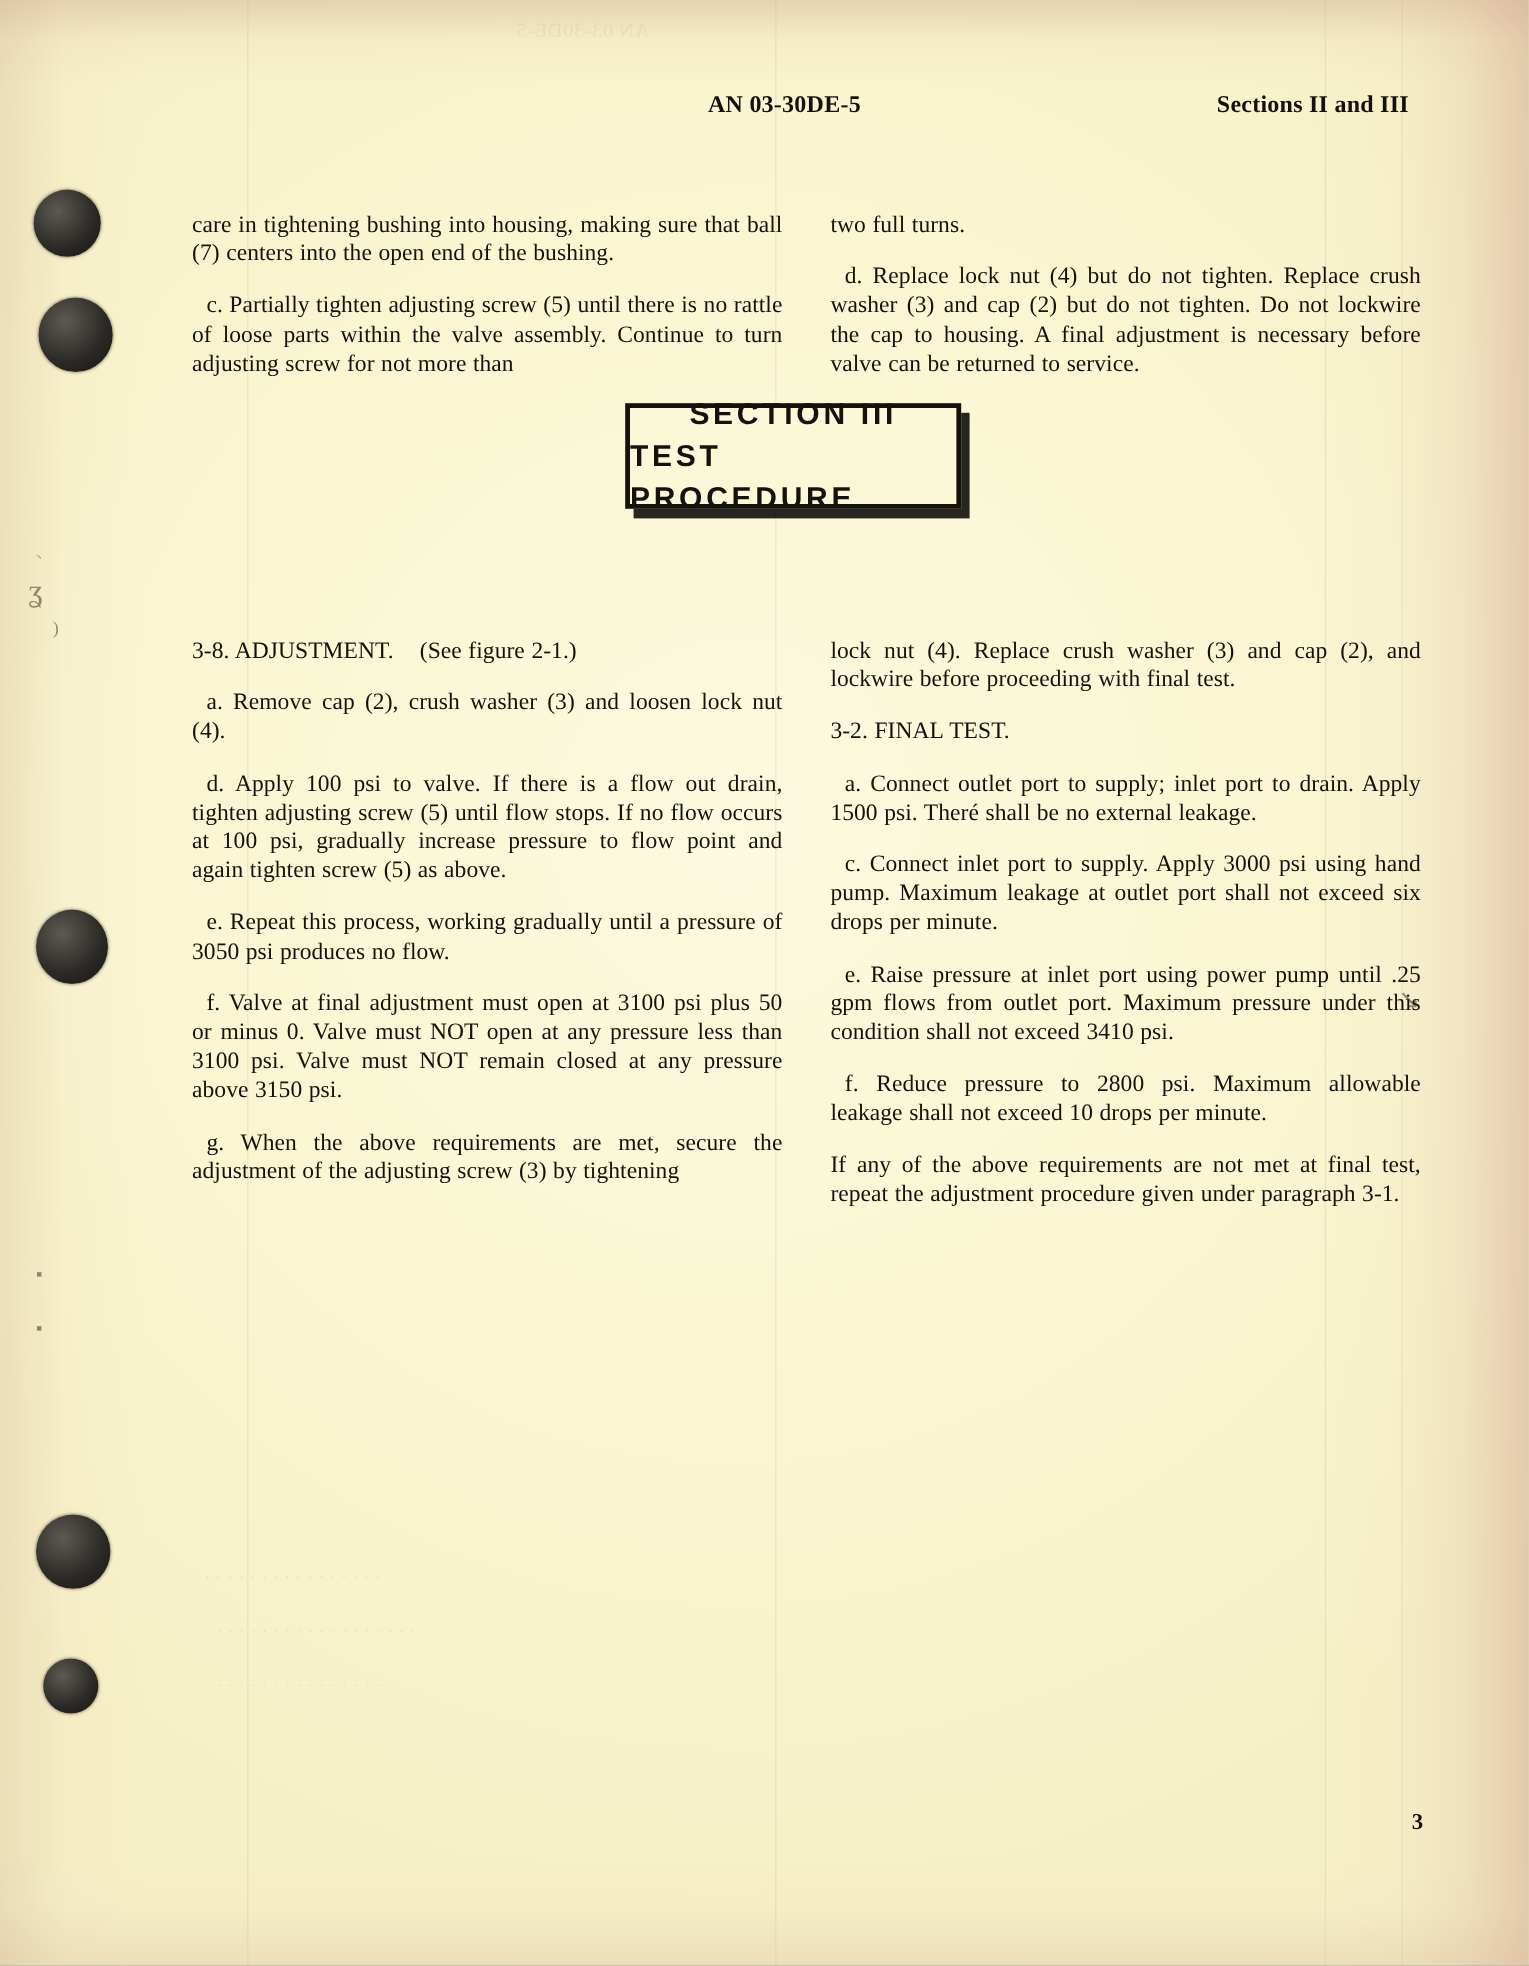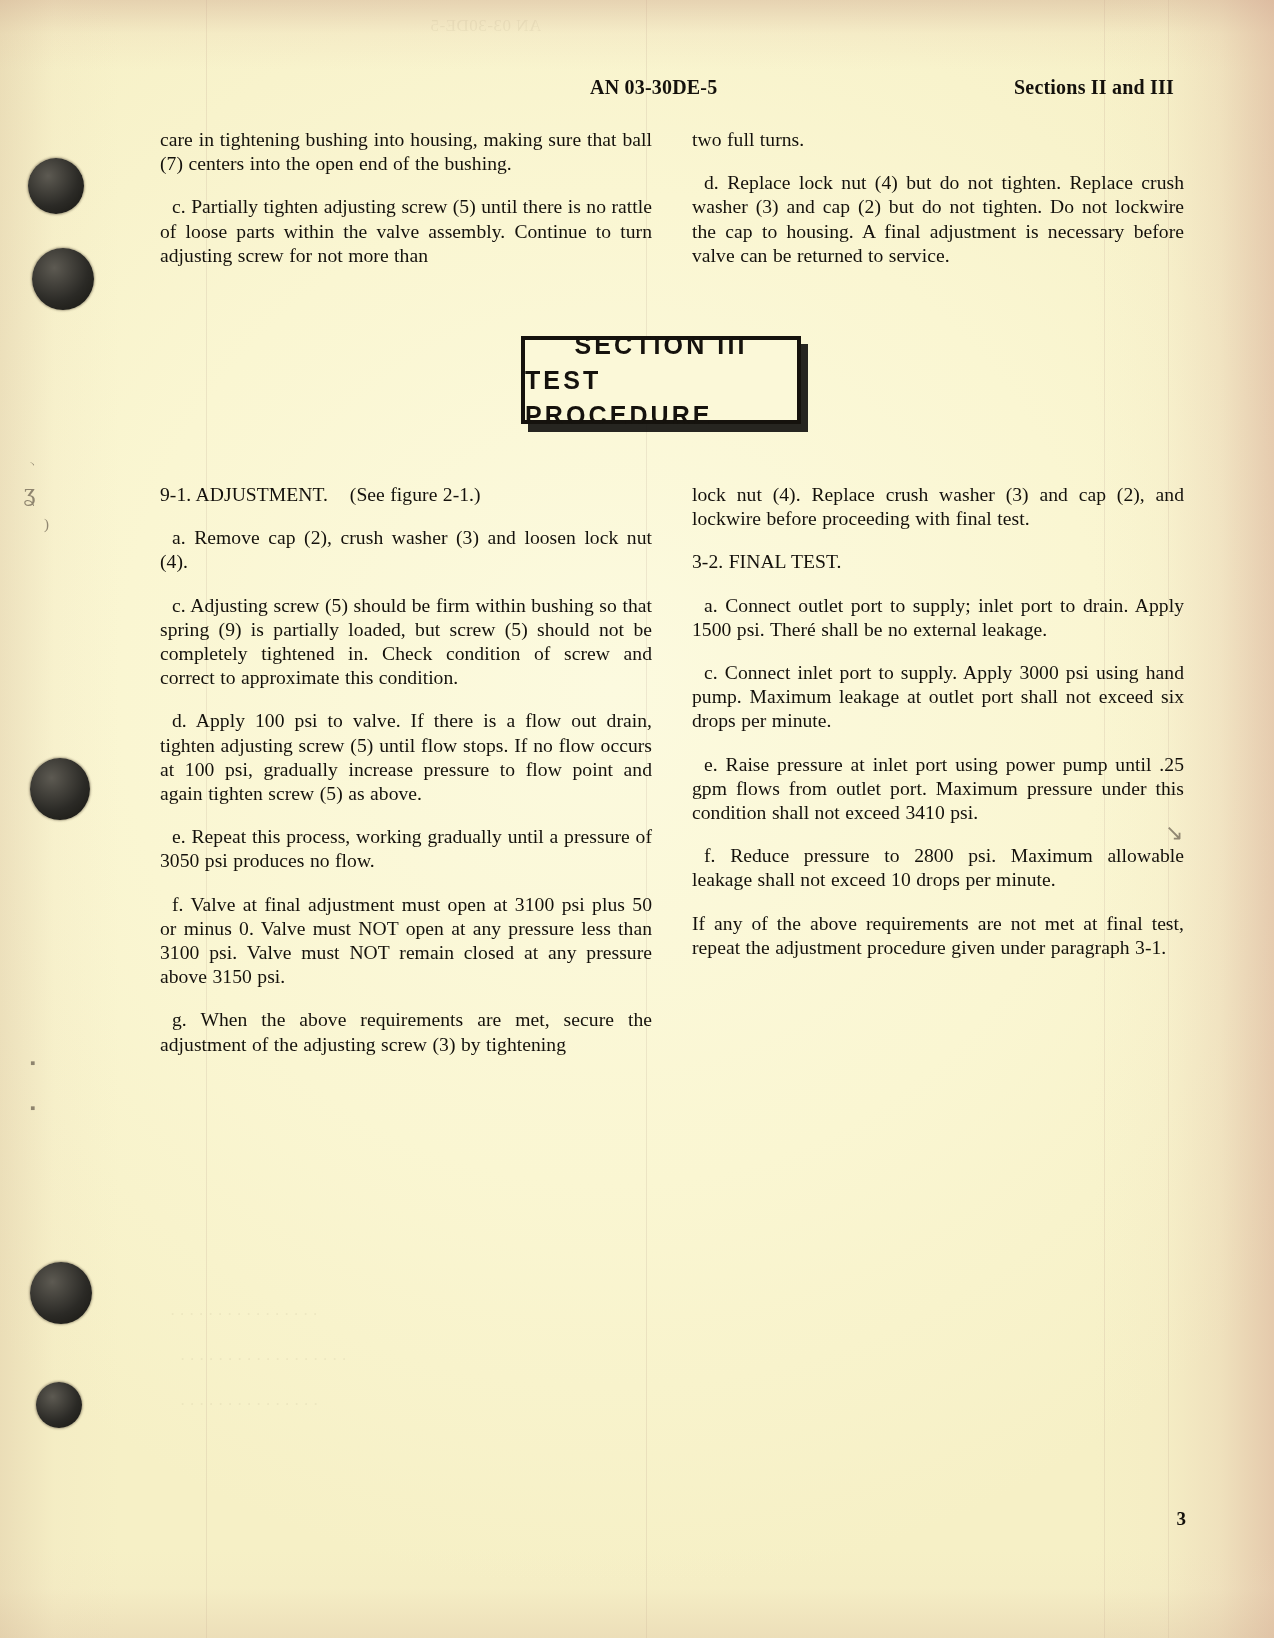--- a/index.html
+++ b/index.html
@@ -85,21 +85,21 @@
 
   
   .cols {
     position: absolute;
     top: 128px;
     left: 160px;
     width: 1024px;
     display: flex;
     gap: 40px;
   }
-  .col { width: 492px; }
+  .col { width: 492px; margin-top: 48px; }
 
   p.body {
     margin: 0 0 19px 0;
     font-size: 19.6px;
     line-height: 24.2px;
     text-align: justify;
     text-align-last: left;
     letter-spacing: .05px;
     word-spacing: .5px;
   }
@@ -213,24 +213,23 @@
   </div>
 
   <div class="cols">
 
     <div class="col">
       <p class="body">care in tightening bushing into housing, making sure that ball (7) centers into the open end of the bushing.</p>
       <p class="body indent">c. Partially tighten adjusting screw (5) until there is no rattle of loose parts within the valve assembly. Continue to turn adjusting screw for not more than</p>
 
       <div class="title-spacer"></div>
 
-      <p class="body"><span>9-1. ADJUSTMENT.</span>&nbsp;&nbsp;&nbsp;&nbsp;<span>(See figure 2-1.)</span></p>
+      <p class="body"><span>3-8. ADJUSTMENT.</span>&nbsp;&nbsp;&nbsp;&nbsp;<span>(See figure 2-1.)</span></p>
 
       <p class="body indent">a. Remove cap (2), crush washer (3) and loosen lock nut (4).</p>
-      <p class="body indent">c. Adjusting screw (5) should be firm within bushing so that spring (9) is partially loaded, but screw (5) should not be completely tightened in. Check condition of screw and correct to approximate this condition.</p>
       <p class="body indent">d. Apply 100 psi to valve. If there is a flow out drain, tighten adjusting screw (5) until flow stops. If no flow occurs at 100 psi, gradually increase pressure to flow point and again tighten screw (5) as above.</p>
       <p class="body indent">e. Repeat this process, working gradually until a pressure of 3050 psi produces no flow.</p>
       <p class="body indent">f. Valve at final adjustment must open at 3100 psi plus 50 or minus 0. Valve must NOT open at any pressure less than 3100 psi. Valve must NOT remain closed at any pressure above 3150 psi.</p>
       <p class="body indent">g. When the above requirements are met, secure the adjustment of the adjusting screw (3) by tightening</p>
     </div>
 
     <div class="col">
       <p class="body">two full turns.</p>
       <p class="body indent">d. Replace lock nut (4) but do not tighten. Replace crush washer (3) and cap (2) but do not tighten. Do not lockwire the cap to housing. A final adjustment is necessary before valve can be returned to service.</p>
 

